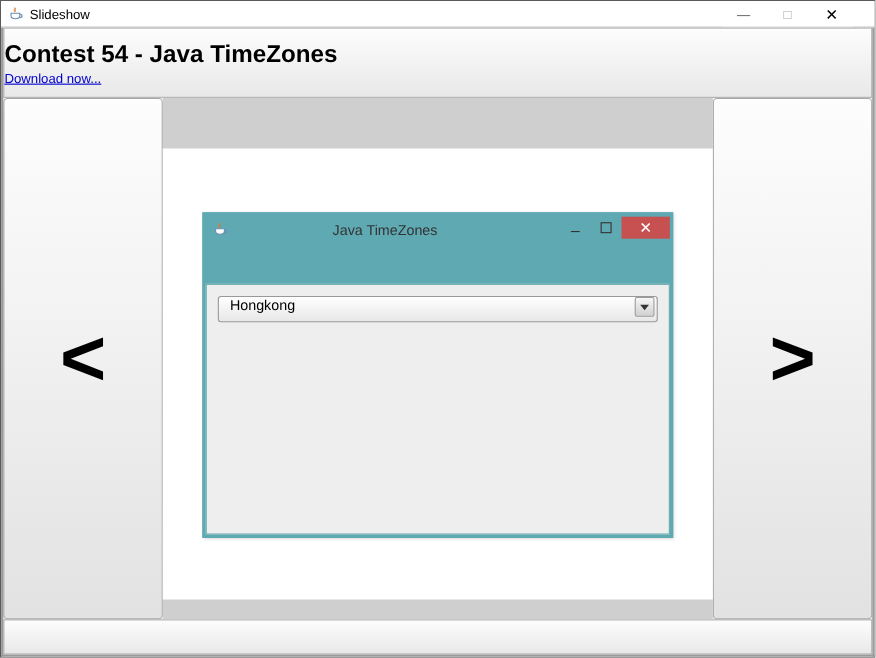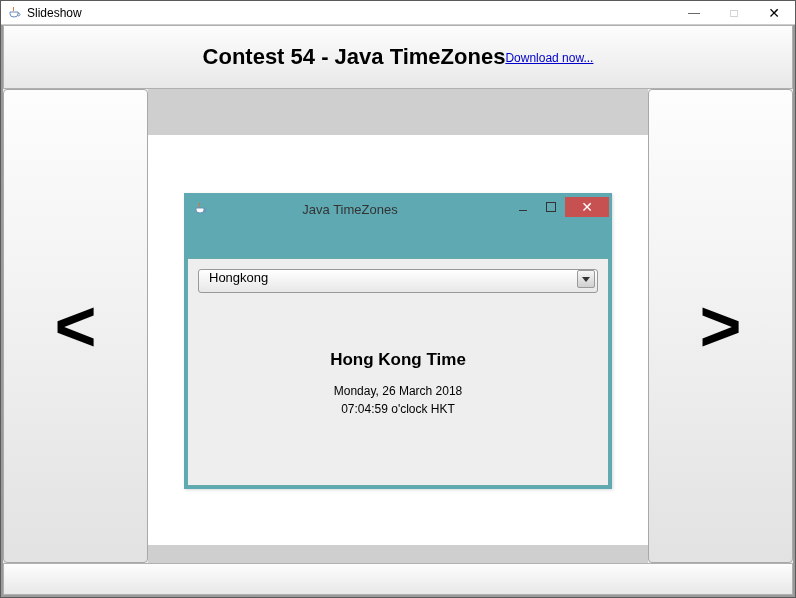--- a/index.html
+++ b/index.html
@@ -1,32 +1,32 @@
 <!DOCTYPE html>
 <html><head>
 <meta charset="utf-8">
 <style>
   * { box-sizing: border-box; margin: 0; padding: 0; }
   html, body { width: 796px; height: 598px; font-family: "Segoe UI", Tahoma, sans-serif; background: #fff; }
   
   
   .os-window { width: 796px; height: 598px; border: 1px solid #5a5a5a; display: flex; flex-direction: column; }
-  .titlebar { height: 24px; background: #fff; display: flex; align-items: center; padding: 0 1px 0 6px; border-bottom: 1px solid #ccc; }
+  .titlebar { height: 24px; background: #fff; display: flex; align-items: center; padding: 0 19px 0 6px; border-bottom: 1px solid #ccc; }
   .titlebar .java-icon { width: 14px; height: 14px; margin-right: 6px; }
   .titlebar .title { font-size: 12px; color: #000; flex: 1; }
   .titlebar .win-btns { display: flex; align-items: center; gap: 0; }
   .titlebar .win-btn { width: 40px; height: 22px; display:flex; align-items:center; justify-content:center; font-size:12px; color:#555; background:#fff; }
   .titlebar .win-btn.max { color:#aaa; }
   .titlebar .win-btn.close { color:#000; font-size:14px; }
   
   
   .app-body { flex:1; background:#f0f0f0; display:flex; flex-direction:column; border:2px solid #9a9a9a; border-top:none; }
   
   
-  .header-panel { height:64px; background: linear-gradient(to bottom, #fdfdfd, #e8e8e8); border:1px solid #b0b0b0; margin:0; display:flex; flex-direction:row; align-items:center; justify-content:center; }
+  .header-panel { height:64px; background: linear-gradient(to bottom, #fdfdfd, #e8e8e8); border:1px solid #b0b0b0; margin:0; display:flex; flex-direction:column; align-items:flex-start; justify-content:center; }
   .header-panel h1 { font-size:22px; font-weight:bold; color:#000; font-family: Tahoma, sans-serif; }
   .header-panel a { font-size:12px; color:#0000cc; text-decoration: underline; margin-top:2px; }
   
   
   .main-area { flex:1; display:flex; align-items:stretch; gap:0; }
   
   .nav-btn { width:145px; background: linear-gradient(to bottom, #fdfdfd 0%, #f3f3f3 40%, #e2e2e2 100%); border:1px solid #a8a8a8; border-radius:4px; margin:0; display:flex; align-items:center; justify-content:center; font-size:72px; font-weight:bold; color:#000; cursor:default; font-family: Arial, sans-serif; }
   
   .slide-area { flex:1; background:#cfcfcf; display:flex; align-items:center; justify-content:center; position:relative; }
   .slide-inner { width:100%; height:410px; margin-top:28px; background:#fff; display:flex; align-items:flex-start; justify-content:center; padding-top:58px; }
@@ -109,25 +109,20 @@
                 <div class="wbtn close">✕</div>
               </div>
             </div>
             <div class="inner-body">
               <div class="combo">
                 <span class="combo-text">Hongkong</span>
                 <span class="combo-arrow">
                     <span></span>
                   </span>
               </div>
-              <div class="time-display">
-                <h2>Hong Kong Time</h2>
-                <div class="date-line">Monday, 26 March 2018</div>
-                <div class="date-line">07:04:59 o'clock HKT</div>
-              </div>
             </div>
           </div>
 
         </div>
       </div>
 
       <div class="nav-btn">&gt;</div>
     </div>
 
     <div class="footer-panel"></div>

